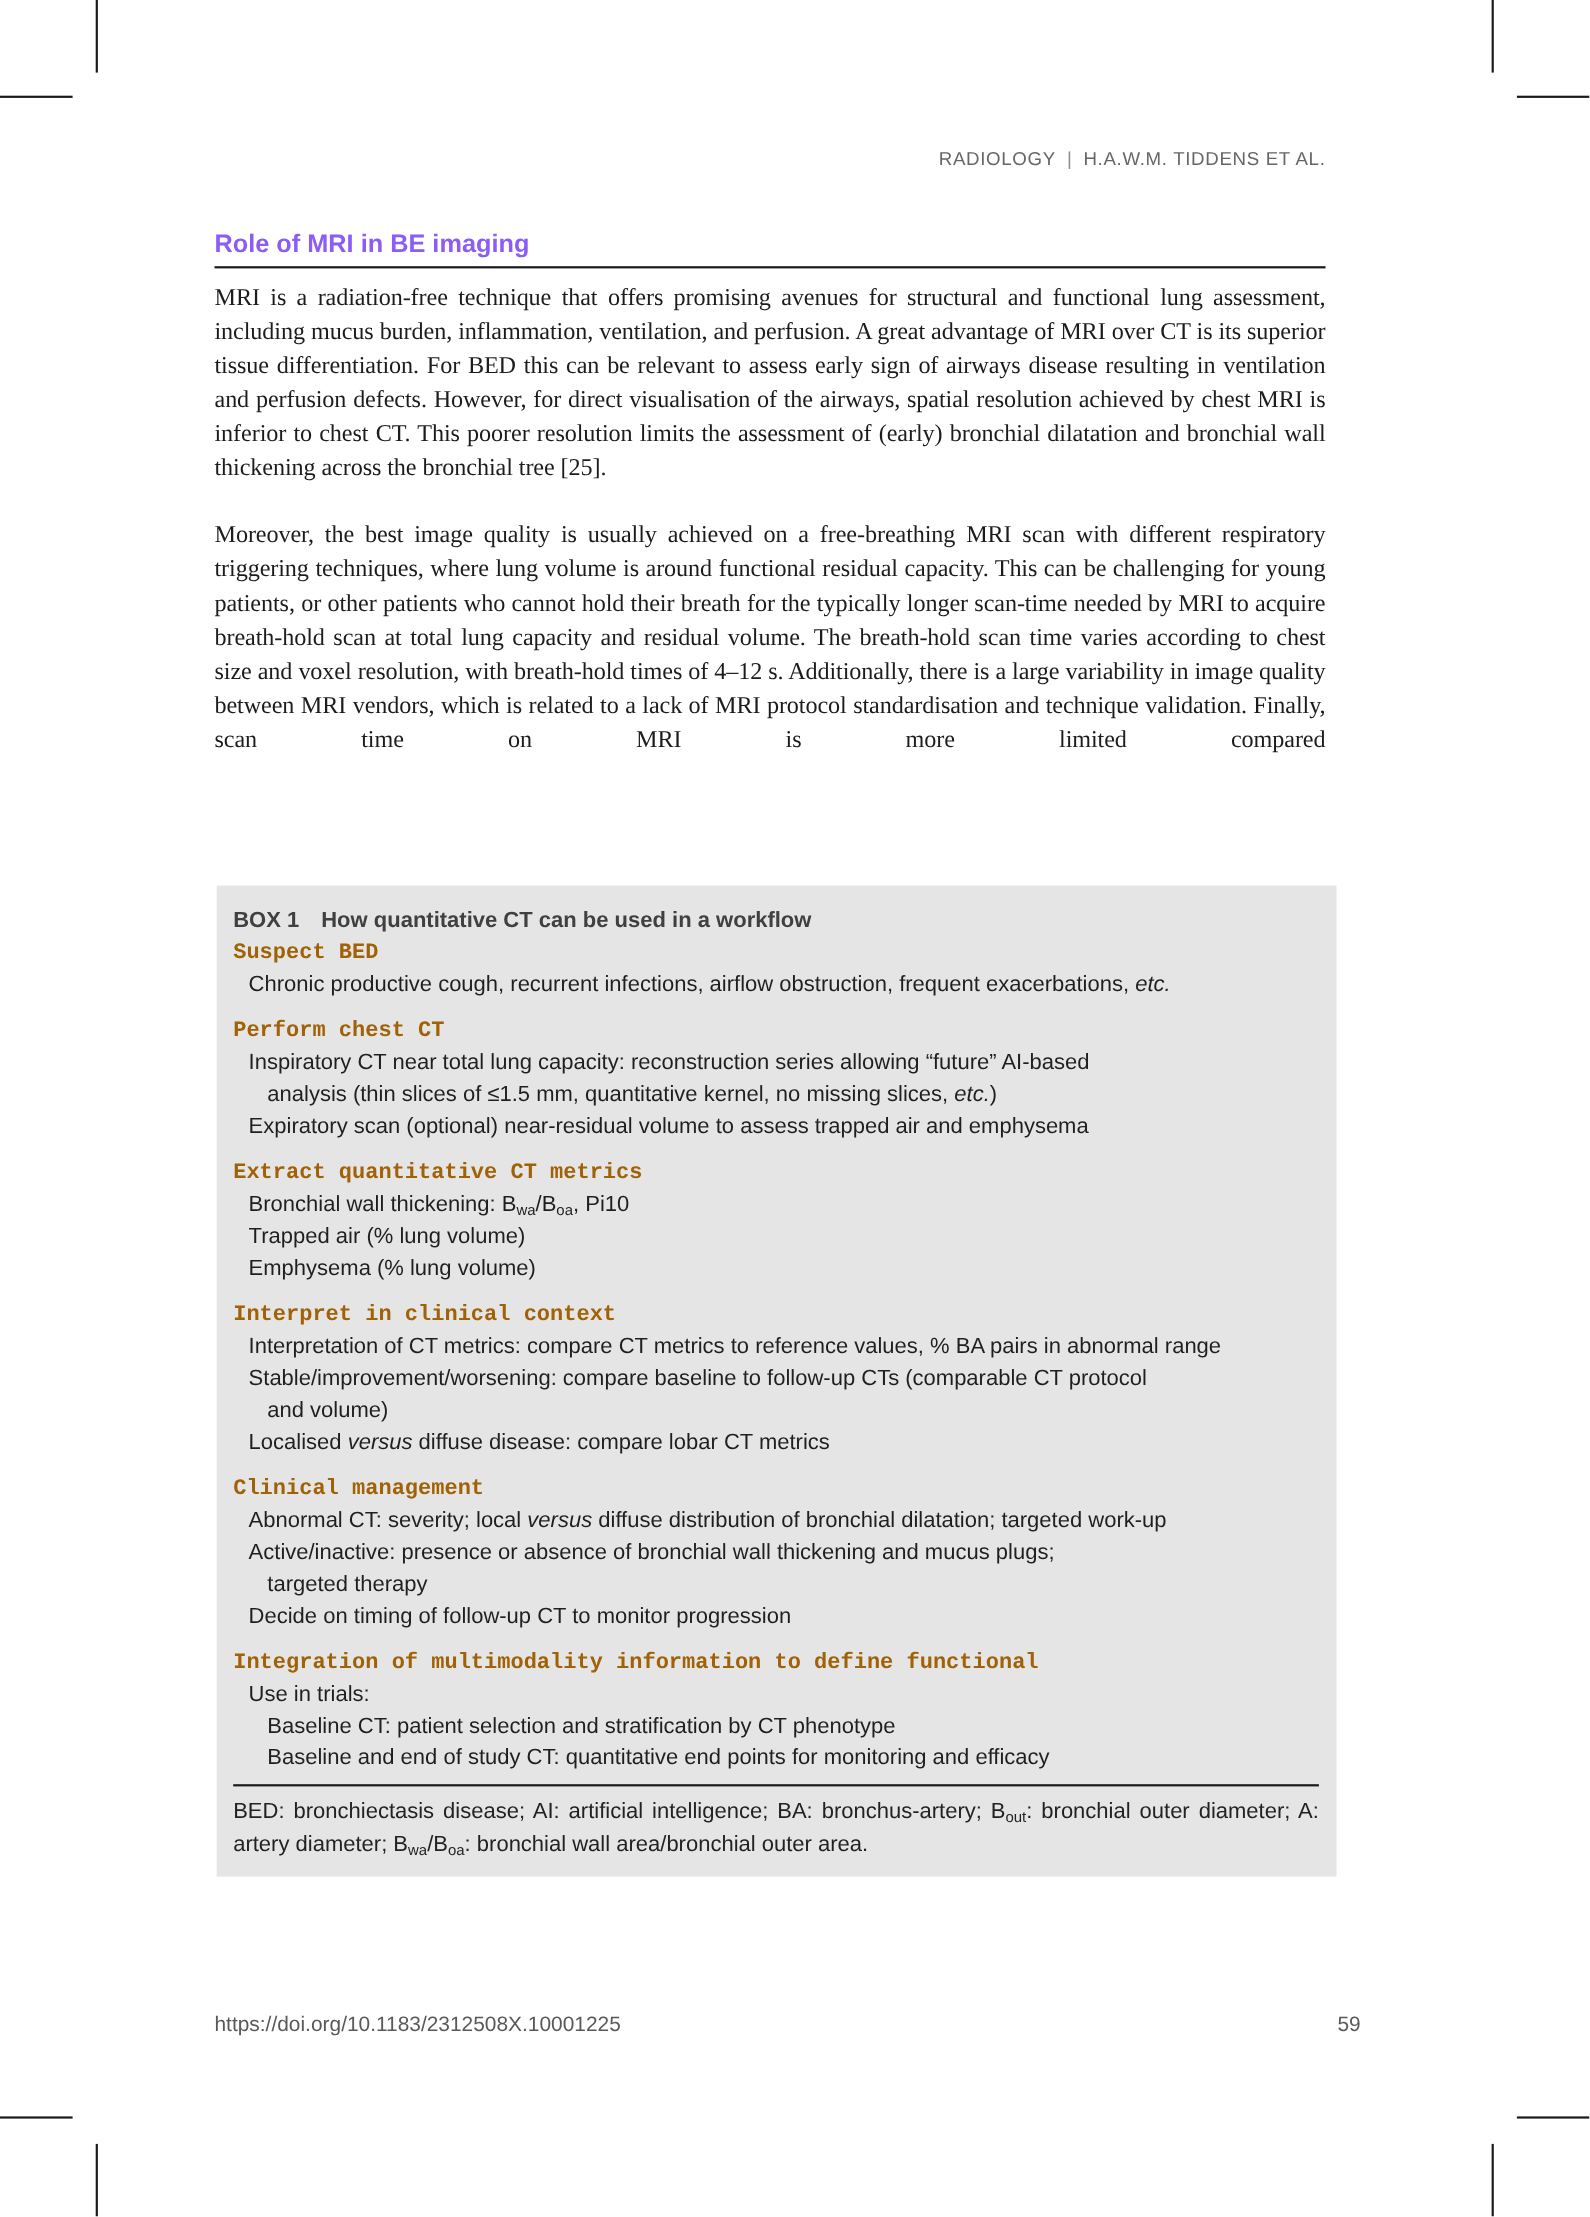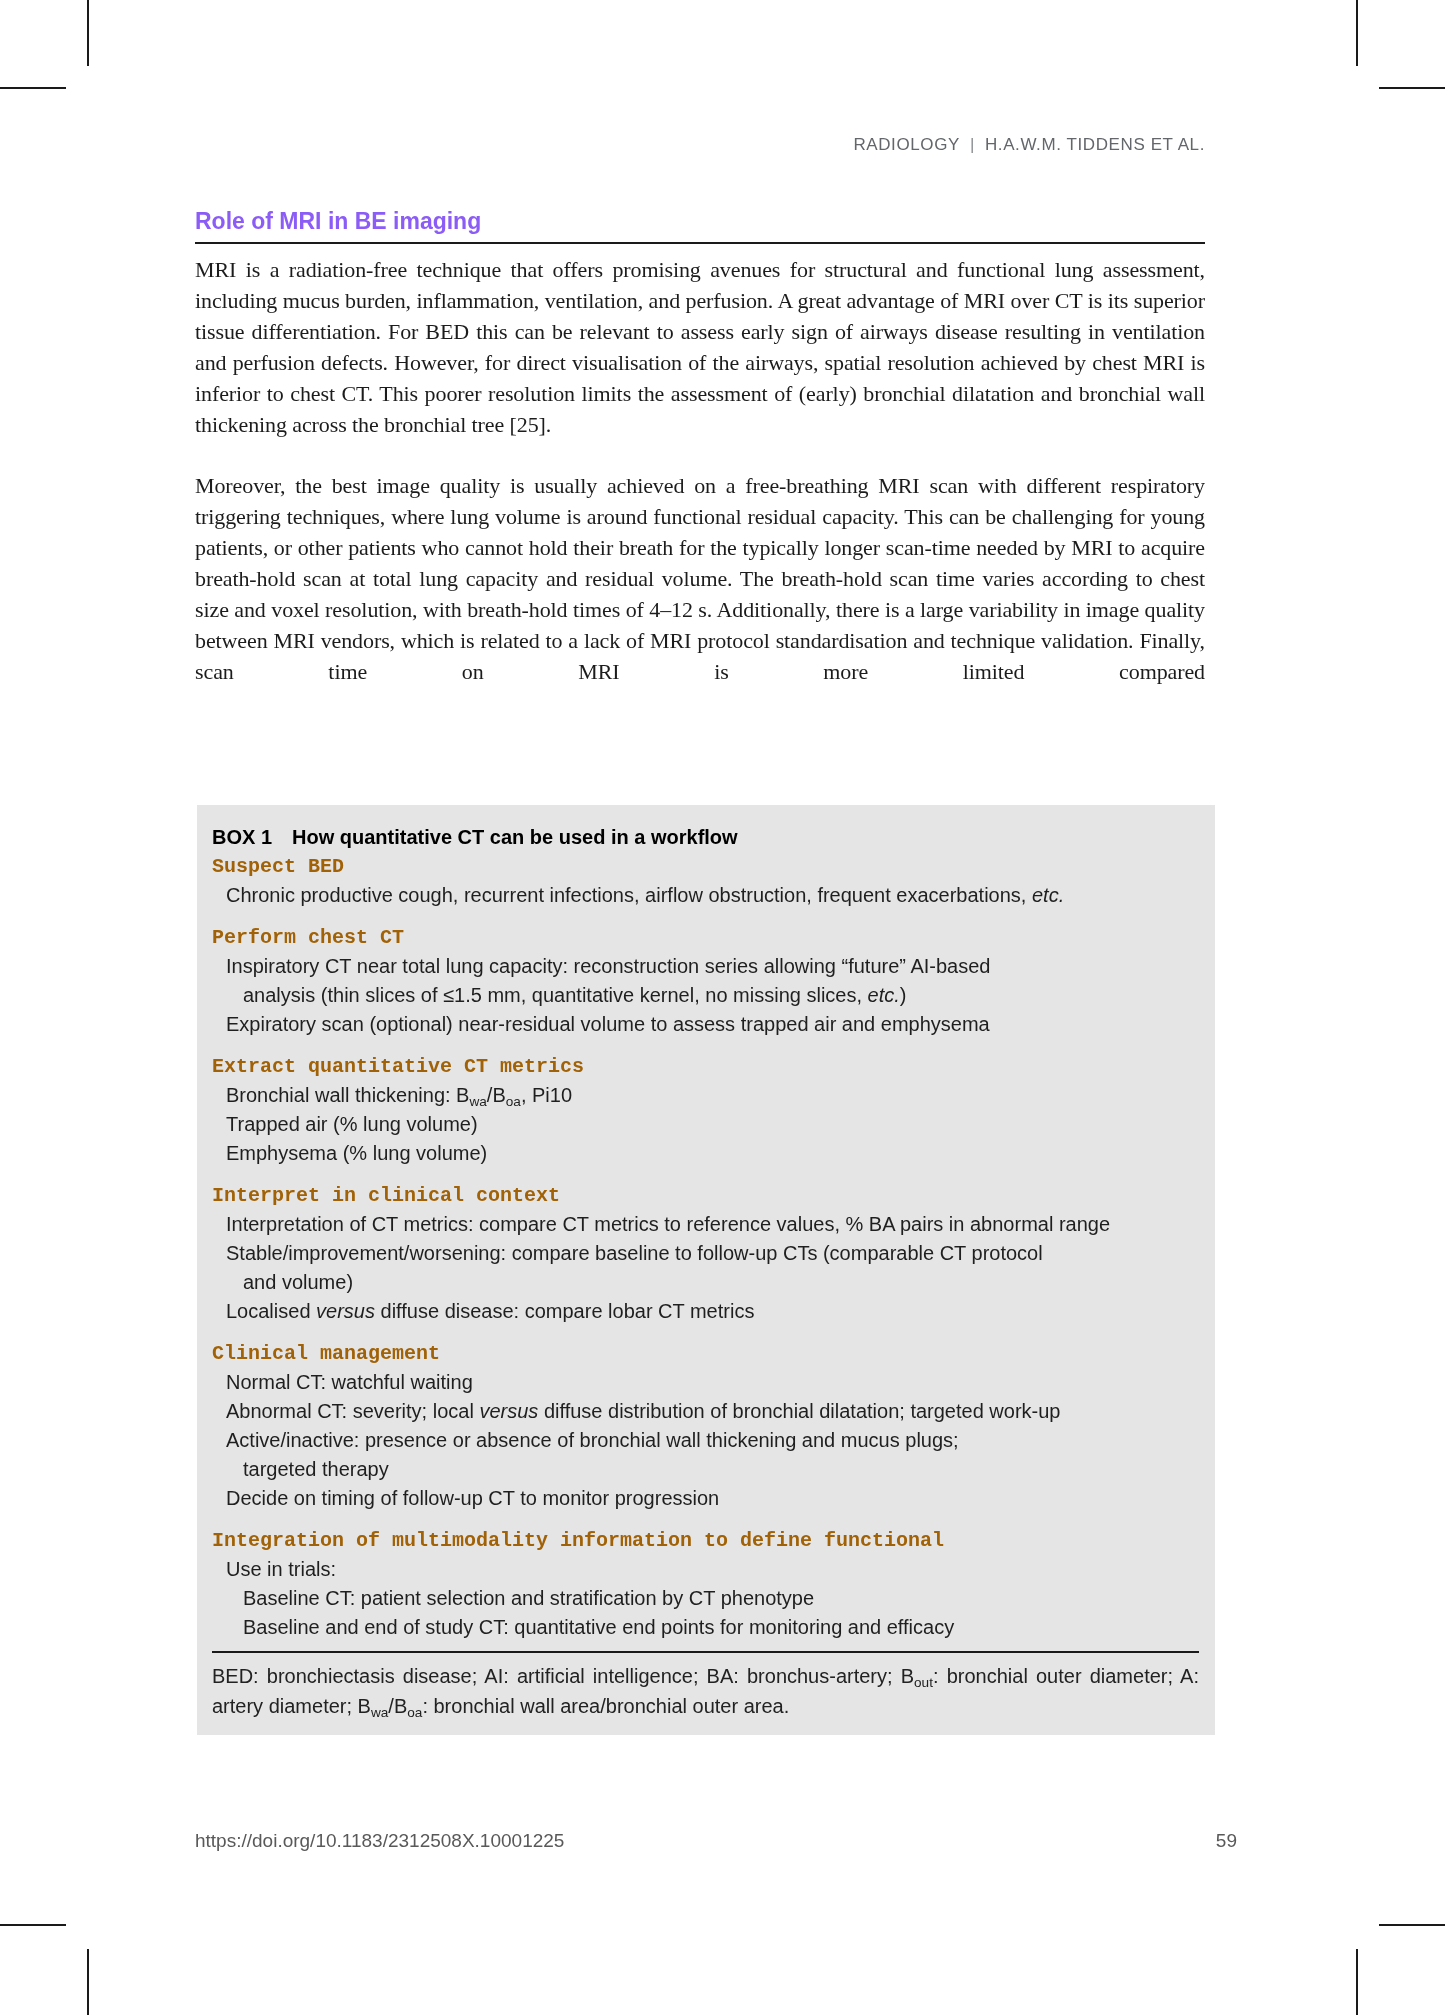--- a/index.html
+++ b/index.html
@@ -43,21 +43,21 @@
   .para.cont{margin-top:30px;text-align-last:justify;}
 
   
   #box1{
     position:absolute;left:197px;top:805px;width:1018px;
     background:var(--box-bg);
     font-family:"Liberation Sans", sans-serif;
     color:#1f1f1f;font-size:20px;
     padding:18px 16px 14px 15px;
   }
-  #box1 .box-title{font-weight:700;line-height:29px;color:#000000;}
+  #box1 .box-title{font-weight:700;line-height:29px;color:#404040;}
   #box1 .box-title .box-label{margin-right:20px;}
   .box-heading{
     font-weight:700;line-height:29px;margin-top:13px;color:#a16207;font-family:Liberation Mono, monospace;
   }
   #box-sections .box-heading:first-child{margin-top:0;}
   .box-line{line-height:29px;white-space:nowrap;}
   .box-line.indent-1{padding-left:14px;}
   .box-line.indent-2{padding-left:31px;}
   .box-line i, .box-footnote i{font-style:italic;}
   sub{font-size:0.68em;vertical-align:-0.28em;line-height:0;}
@@ -110,21 +110,20 @@
       <div class="box-heading">Extract quantitative CT metrics</div>
       <div class="box-line indent-1">Bronchial wall thickening: B<sub>wa</sub>/B<sub>oa</sub>, Pi10</div>
       <div class="box-line indent-1">Trapped air (% lung volume)</div>
       <div class="box-line indent-1">Emphysema (% lung volume)</div>
       <div class="box-heading">Interpret in clinical context</div>
       <div class="box-line indent-1">Interpretation of CT metrics: compare CT metrics to reference values, % BA pairs in abnormal range</div>
       <div class="box-line indent-1">Stable/improvement/worsening: compare baseline to follow-up CTs (comparable CT protocol</div>
       <div class="box-line indent-2">and volume)</div>
       <div class="box-line indent-1">Localised <i>versus</i> diffuse disease: compare lobar CT metrics</div>
       <div class="box-heading">Clinical management</div>
-      <div class="box-line indent-1">Normal CT: watchful waiting</div>
       <div class="box-line indent-1">Abnormal CT: severity; local <i>versus</i> diffuse distribution of bronchial dilatation; targeted work-up</div>
       <div class="box-line indent-1">Active/inactive: presence or absence of bronchial wall thickening and mucus plugs;</div>
       <div class="box-line indent-2">targeted therapy</div>
       <div class="box-line indent-1">Decide on timing of follow-up CT to monitor progression</div>
       <div class="box-heading">Integration of multimodality information to define functional</div>
       <div class="box-line indent-1">Use in trials:</div>
       <div class="box-line indent-2">Baseline CT: patient selection and stratification by CT phenotype</div>
       <div class="box-line indent-2">Baseline and end of study CT: quantitative end points for monitoring and efficacy</div>
     </div>
   <div class="box-rule"></div>

